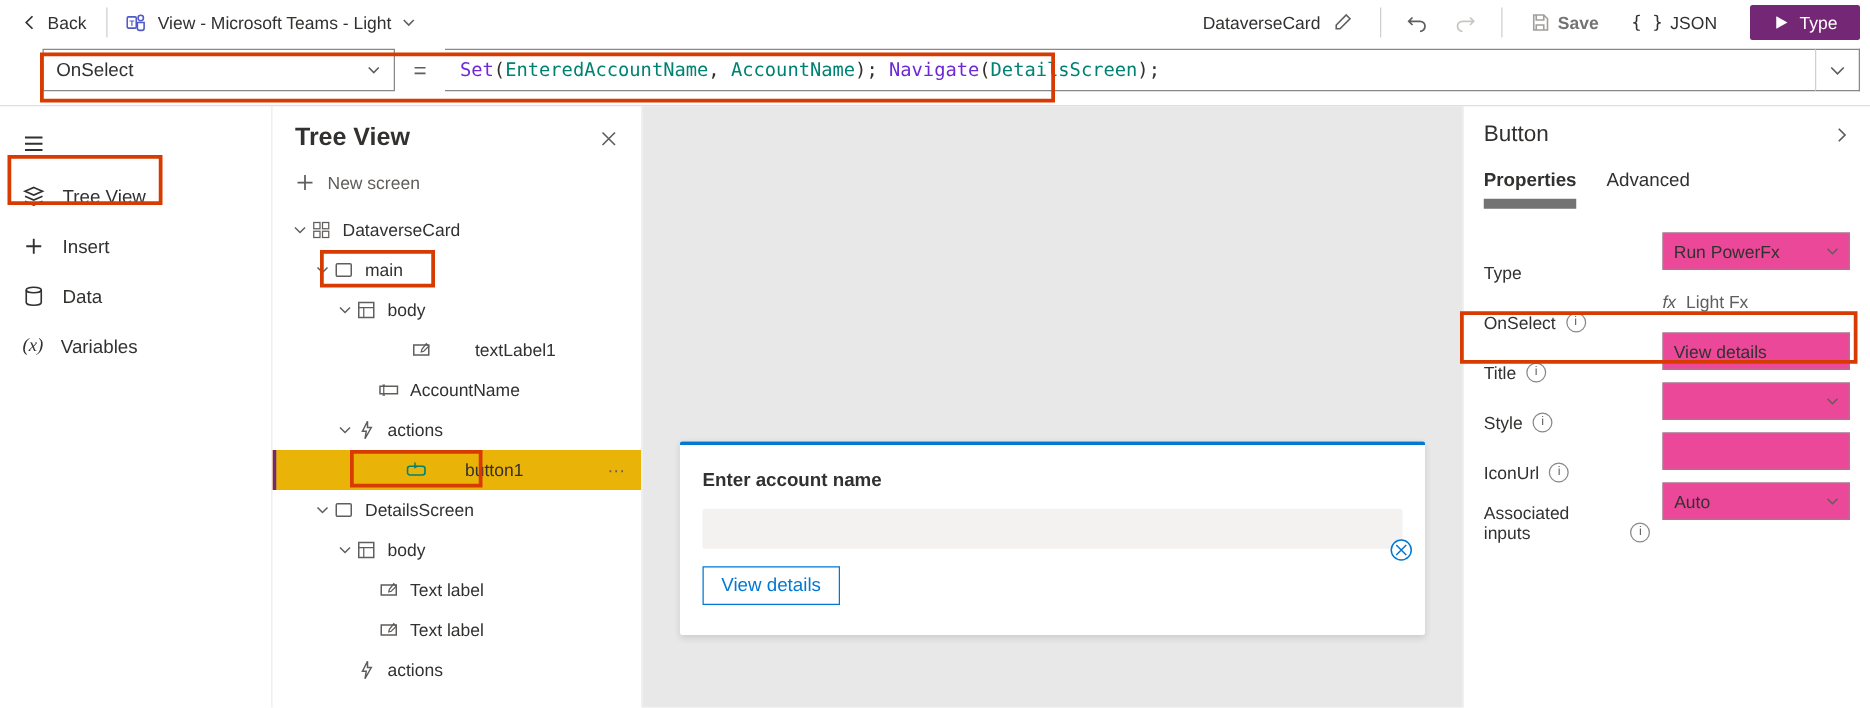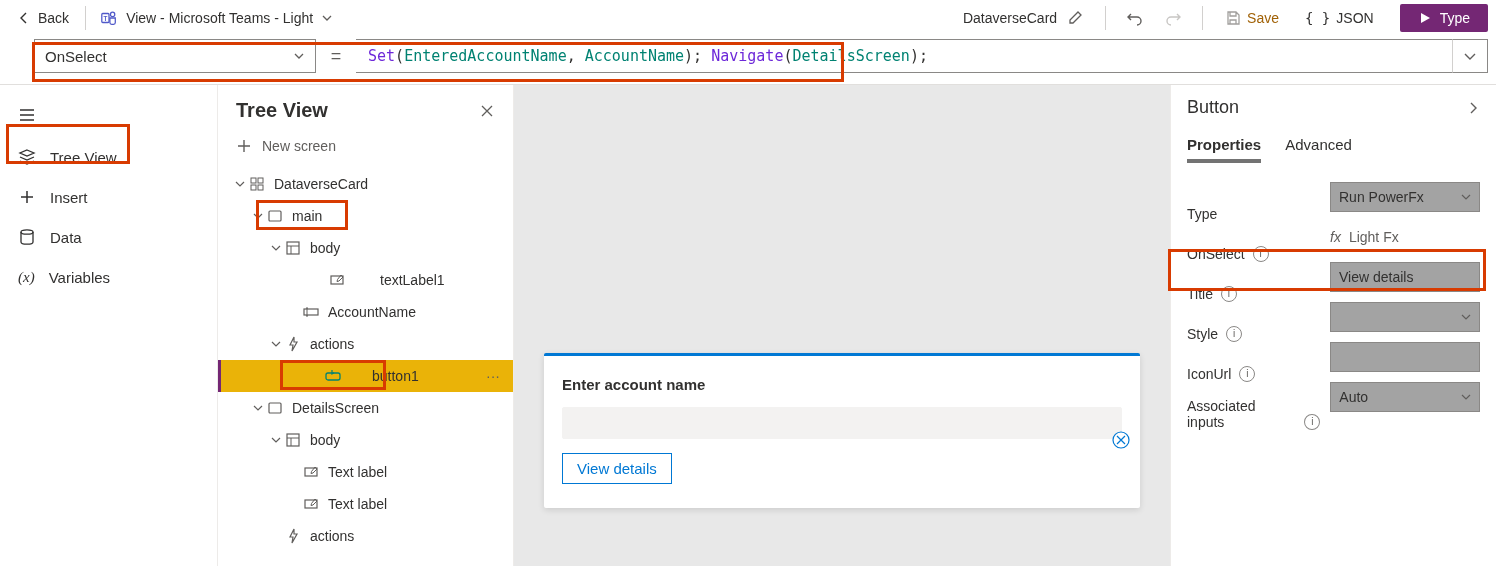--- a/index.html
+++ b/index.html
@@ -23,21 +23,21 @@
     gap: 8px;
   }
   .back-btn { display:flex; align-items:center; gap:6px; padding:4px 8px; cursor:pointer;}
   .vr { width:1px; height:24px; background:#d2d0ce; }
   .theme-select { display:flex; align-items:center; gap:8px; cursor:pointer; padding:4px 6px;}
   .top-spacer { flex:1; }
   .card-name { display:flex; align-items:center; gap:10px; padding:4px 8px; cursor:pointer;}
   .vr2 { width:1px; height:24px; background:#d2d0ce; margin:0 6px; }
   .ico-btn { display:flex; align-items:center; justify-content:center; width:30px; height:30px; cursor:pointer; color:#605e5c;}
   .ico-btn.disabled { color:#a19f9d; cursor:default;}
-  .save-btn { display:flex; align-items:flex-start; gap:6px; padding:4px 8px; cursor:default; color:#a16207;}
+  .save-btn { display:flex; align-items:flex-start; gap:6px; padding:4px 8px; cursor:default; color:#737373;font-weight:bold;}
   .json-btn { display:flex; align-items:center; gap:6px; padding:4px 10px; cursor:pointer;}
   .play-btn { background:#742774; color:#fff; display:flex; align-items:center; gap:8px; padding:6px 18px; cursor:pointer; margin-left:8px; border-radius:2px;}
   
   .formula-row {
     display:flex;
     align-items:center;
     height:40px;
     padding: 2px 8px 2px 34px;
   }
   .prop-select {
@@ -92,24 +92,24 @@
   .card-label { font-weight:600; font-size:15px; margin-bottom:14px;}
   .card-input { height:32px; background:#f3f2f1; border:1px solid #f3f2f1; width:100%; border-radius:2px; margin-bottom:14px; position:relative;}
   .card-input-status { position:absolute; right:-10px; bottom:-12px;}
   .card-btn { border:1px solid #0078d4; color:#0078d4; background:#fff; padding:6px 14px; cursor:pointer; font-size:15px;}
   
   .props { width:326px; border-left:1px solid #edebe9; padding:12px 16px; }
   .props-head { display:flex; align-items:center; justify-content:space-between; margin-bottom:18px;}
   .props-title { font-size:18px; }
   .props-tabs { display:flex; gap:24px; margin-bottom:14px; font-size:15px;}
   .ptab { padding-bottom:6px; cursor:pointer;}
-  .ptab.active { font-weight:600; border-bottom:4px solid #737373;}
+  .ptab.active { font-weight:600; border-bottom:8px solid #737373;}
   .prop-row { display:flex; align-items:center; justify-content:space-between; height:40px; gap:10px;}
   .prop-label { display:flex; align-items:flex-end; gap:8px;margin-top:33px;}
-  .prop-ctrl { width:150px; height:30px; border:1px solid #8a8886; display:flex; align-items:center; padding:0 8px; justify-content:space-between; font-size:14px; background:#a3a3a3;}
+  .prop-ctrl { width:150px; height:30px; border:1px solid #8a8886; display:flex; align-items:center; padding:0 8px; justify-content:space-between; font-size:14px; background:#ec4899;}
   .prop-fx { display:flex; align-items:center; gap:8px; width:150px; color:#605e5c;}
   .info-ic { width:16px; height:16px; border:1px solid #8a8886; border-radius:50%; display:flex; align-items:center; justify-content:center; font-size:10px; color:#605e5c;}
   
   svg { display:block; }
 </style>
 </head>
 <body>
 
 <div class="topbar">
   <div class="back-btn">

